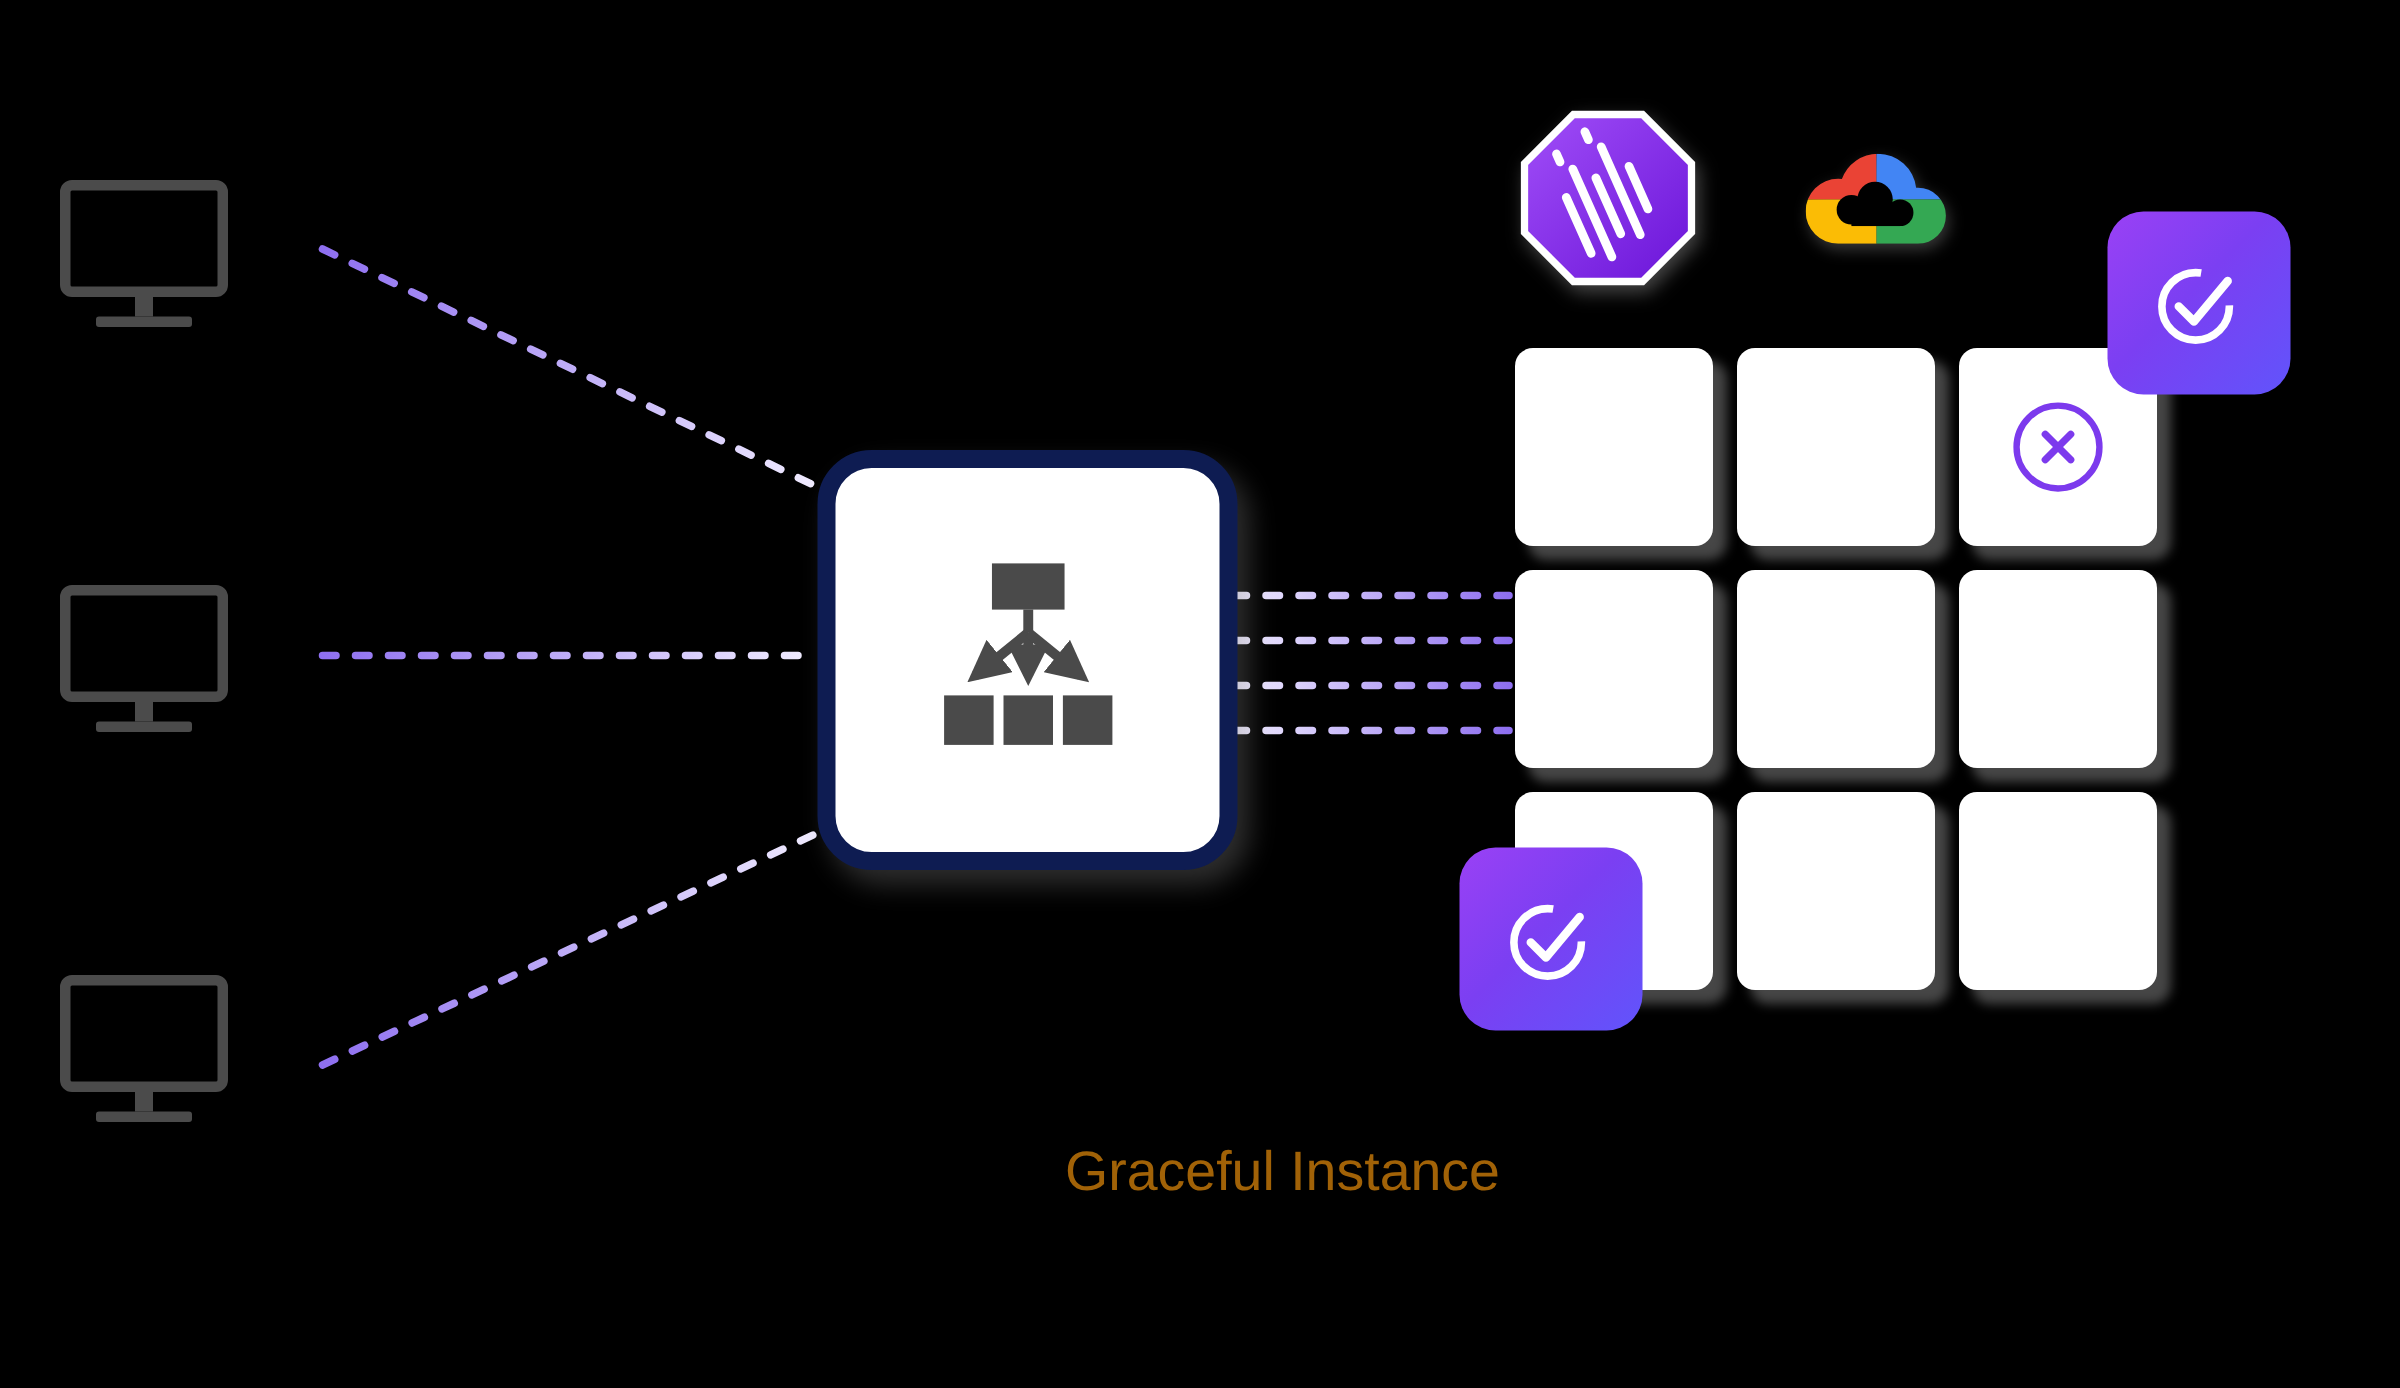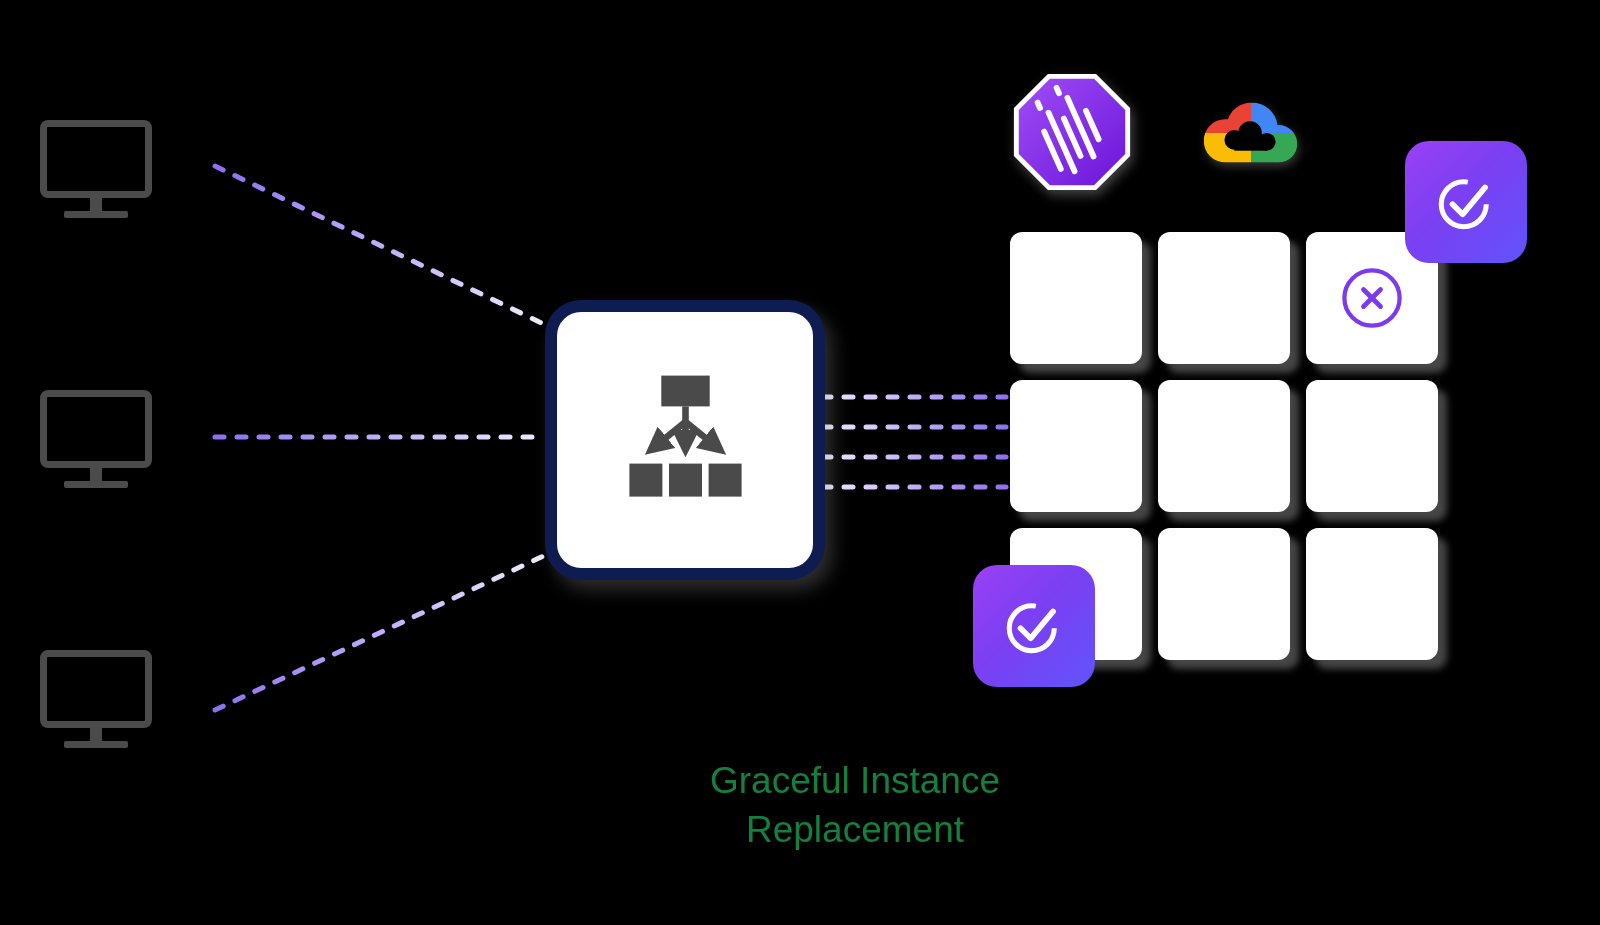--- a/index.html
+++ b/index.html
@@ -44,21 +44,21 @@
   }
   .badge.top{left:1405px;top:141px;}
   .badge.bottom{left:973px;top:565px;}
   
   .logo{position:absolute;}
   .logo.octagon{left:1004px;top:64px;filter:drop-shadow(3px 5px 6px rgba(150,150,150,0.45));}
   .logo.gcp{left:1188px;top:84px;filter:drop-shadow(2px 4px 5px rgba(140,140,140,0.4));}
   
   .caption{
     position:absolute;left:555px;top:756px;width:600px;
-    text-align:center;color:#15803d;font-size:37px;line-height:49px;font-weight:400;
+    text-align:center;color:#a16207;font-size:37px;line-height:49px;font-weight:400;
   }
 </style>
 </head>
 <body>
 
 <div id="canvas">
 
   <svg id="connectors" width="1600" height="925">
     <defs>
       <linearGradient id="gL1" gradientUnits="userSpaceOnUse" x1="215" y1="166" x2="552" y2="328">
@@ -199,16 +199,15 @@
         <circle cx="47" cy="56" r="10"></circle>
         <circle cx="63" cy="49" r="12"></circle>
         <circle cx="80" cy="58" r="9"></circle>
         <rect x="47" y="57" width="33" height="10"></rect>
       </g>
     </svg>
   </div>
 
   <div class="caption">
     <div>Graceful Instance</div>
-    <div>Replacement</div>
   </div>
 
 </div>
 
 </body></html>

